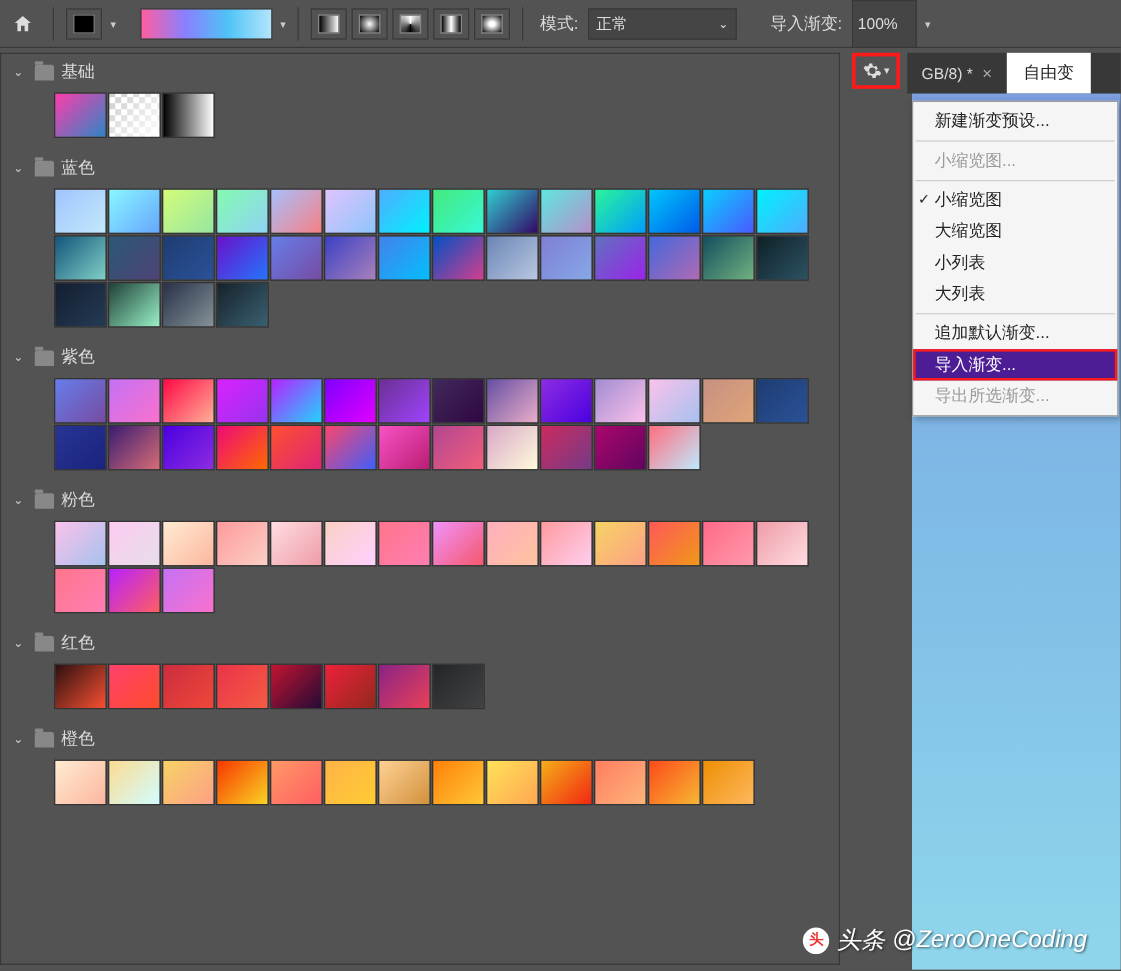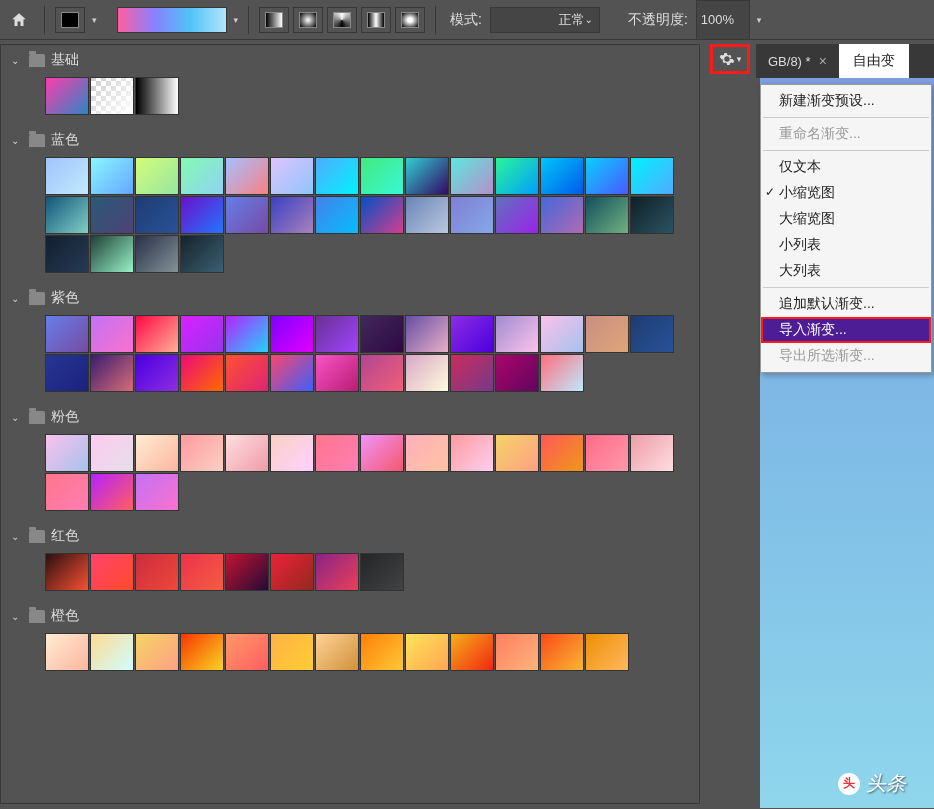--- a/index.html
+++ b/index.html
@@ -9,21 +9,21 @@
 .toolbar { height: 40px; background: #535353; border-bottom: 1px solid #383838; display: flex; align-items: center; padding: 0 4px; gap: 4px; }
 .home-icon { width: 30px; height: 30px; display: flex; align-items: center; justify-content: center; }
 .swatch-btn { width: 30px; height: 26px; border: 1px solid #383838; background: #535353; display: flex; align-items: center; justify-content: center; position: relative; }
 .swatch-inner { width: 18px; height: 16px; border: 1px solid #888; }
 .dropdown-arrow { font-size: 9px; color: #ccc; margin-left: 3px; }
 .gradient-preview { width: 110px; height: 26px; border: 1px solid #383838; display: flex; align-items: center; }
 .gradient-bar { flex: 1; height: 100%; background: linear-gradient(90deg, #ff5ea0, #8a7fff, #4fc3f7, #b3e5fc); }
 .divider-v { width: 1px; height: 28px; background: #383838; margin: 0 6px; }
 .style-btn { width: 30px; height: 26px; border: 1px solid #383838; display: flex; align-items: center; justify-content: center; }
 .label-txt { color: #ddd; font-size: 14px; margin: 12px 4px; }
-.mode-select { background: #454545; border: 1px solid #383838; color: #ddd; height: 26px; width: 110px; padding: 0 6px; font-size: 13px; display: flex; align-items: center; justify-content: flex-end; }
+.mode-select { background: #454545; border: 1px solid #383838; color: #ddd; height: 26px; width: 124px; padding: 0 6px; font-size: 13px; display: flex; align-items: center; justify-content: space-between; }
 .opacity-input { background: #454545; border: 1px solid #383838; color: #ddd; height: 40px; width: 54px; padding: 0 4px; font-size: 13px; display: flex; align-items: center; }
 
 
 .tab-area { height: 34px; background: #383838; display: flex; align-items: center; position: relative; }
 .doc-tab { height: 100%; padding: 0 12px; color: #ddd; font-size: 13px; display: flex; align-items: center; gap: 8px; }
 .close-x { font-size: 14px; color: #aaa; }
 .secondary-tab { background: #fff; color: #222; height: 100%; padding: 0 14px; display: flex; align-items: center; font-size: 14px; }
 
 
 .gear-btn { position: absolute; top: 44px; left: 710px; width: 40px; height: 30px; background: #535353; border: 3px solid #ff1a1a; display: flex; align-items: center; justify-content: center; z-index: 10; }
@@ -98,21 +98,21 @@
   <div class="style-btn">
       <div class="sb-diamond"></div>
     </div>
   <div class="divider-v"></div>
   <span class="label-txt">模式:</span>
   <div class="mode-select">
     <span>正常</span>
     <span style="font-size:10px">⌄</span>
   </div>
   <div style="width:16px"></div>
-  <span class="label-txt">不透明度:</span>
+  <span class="label-txt">导入渐变:</span>
   <div class="opacity-input">
     <span>100%</span>
   </div>
   <span class="dropdown-arrow">▾</span>
 </div>
 
 <div class="gear-btn">
   <svg width="16" height="16" viewBox="0 0 24 24">
       <path fill="#ddd" d="M12 8a4 4 0 100 8 4 4 0 000-8zm9 4a7 7 0 01-.1 1.2l2.1 1.6-2 3.5-2.5-1a7 7 0 01-2 1.2l-.4 2.6h-4l-.4-2.6a7 7 0 01-2-1.2l-2.5 1-2-3.5 2.1-1.6A7 7 0 013 12a7 7 0 01.1-1.2L1 9.2l2-3.5 2.5 1a7 7 0 012-1.2L7.9 3h4l.4 2.6a7 7 0 012 1.2l2.5-1 2 3.5-2.1 1.6c.1.4.1.8.1 1.2z"></path>
     </svg>
@@ -271,29 +271,29 @@
       <div class="gsw" style="background: linear-gradient(135deg, rgb(245, 175, 25), rgb(241, 39, 17));"></div>
       <div class="gsw" style="background: linear-gradient(135deg, rgb(255, 126, 95), rgb(254, 180, 123));"></div>
       <div class="gsw" style="background: linear-gradient(135deg, rgb(252, 74, 26), rgb(247, 183, 51));"></div>
       <div class="gsw" style="background: linear-gradient(135deg, rgb(237, 143, 3), rgb(255, 183, 94));"></div>
     </div>
   </div>
 
 <div class="context-menu">
   <div class="menu-item">新建渐变预设...</div>
   <div class="menu-sep"></div>
-  <div class="menu-item disabled">重命名渐变...</div>
+  <div class="menu-item disabled">小缩览图...</div>
   <div class="menu-sep"></div>
-  <div class="menu-item">仅文本</div>
   <div class="menu-item"><span class="menu-check">✓</span><span>小缩览图</span></div>
   <div class="menu-item">大缩览图</div>
   <div class="menu-item">小列表</div>
   <div class="menu-item">大列表</div>
   <div class="menu-sep"></div>
   <div class="menu-item">追加默认渐变...</div>
   <div class="menu-item highlighted has-red-border">导入渐变...</div>
   <div class="menu-item disabled">导出所选渐变...</div>
 </div>
 
 <div class="watermark">
   <span class="wm-logo">头</span>
   <span>头条</span>
+  <span>@ZeroOneCoding</span>
 </div>
 
 </body></html>

